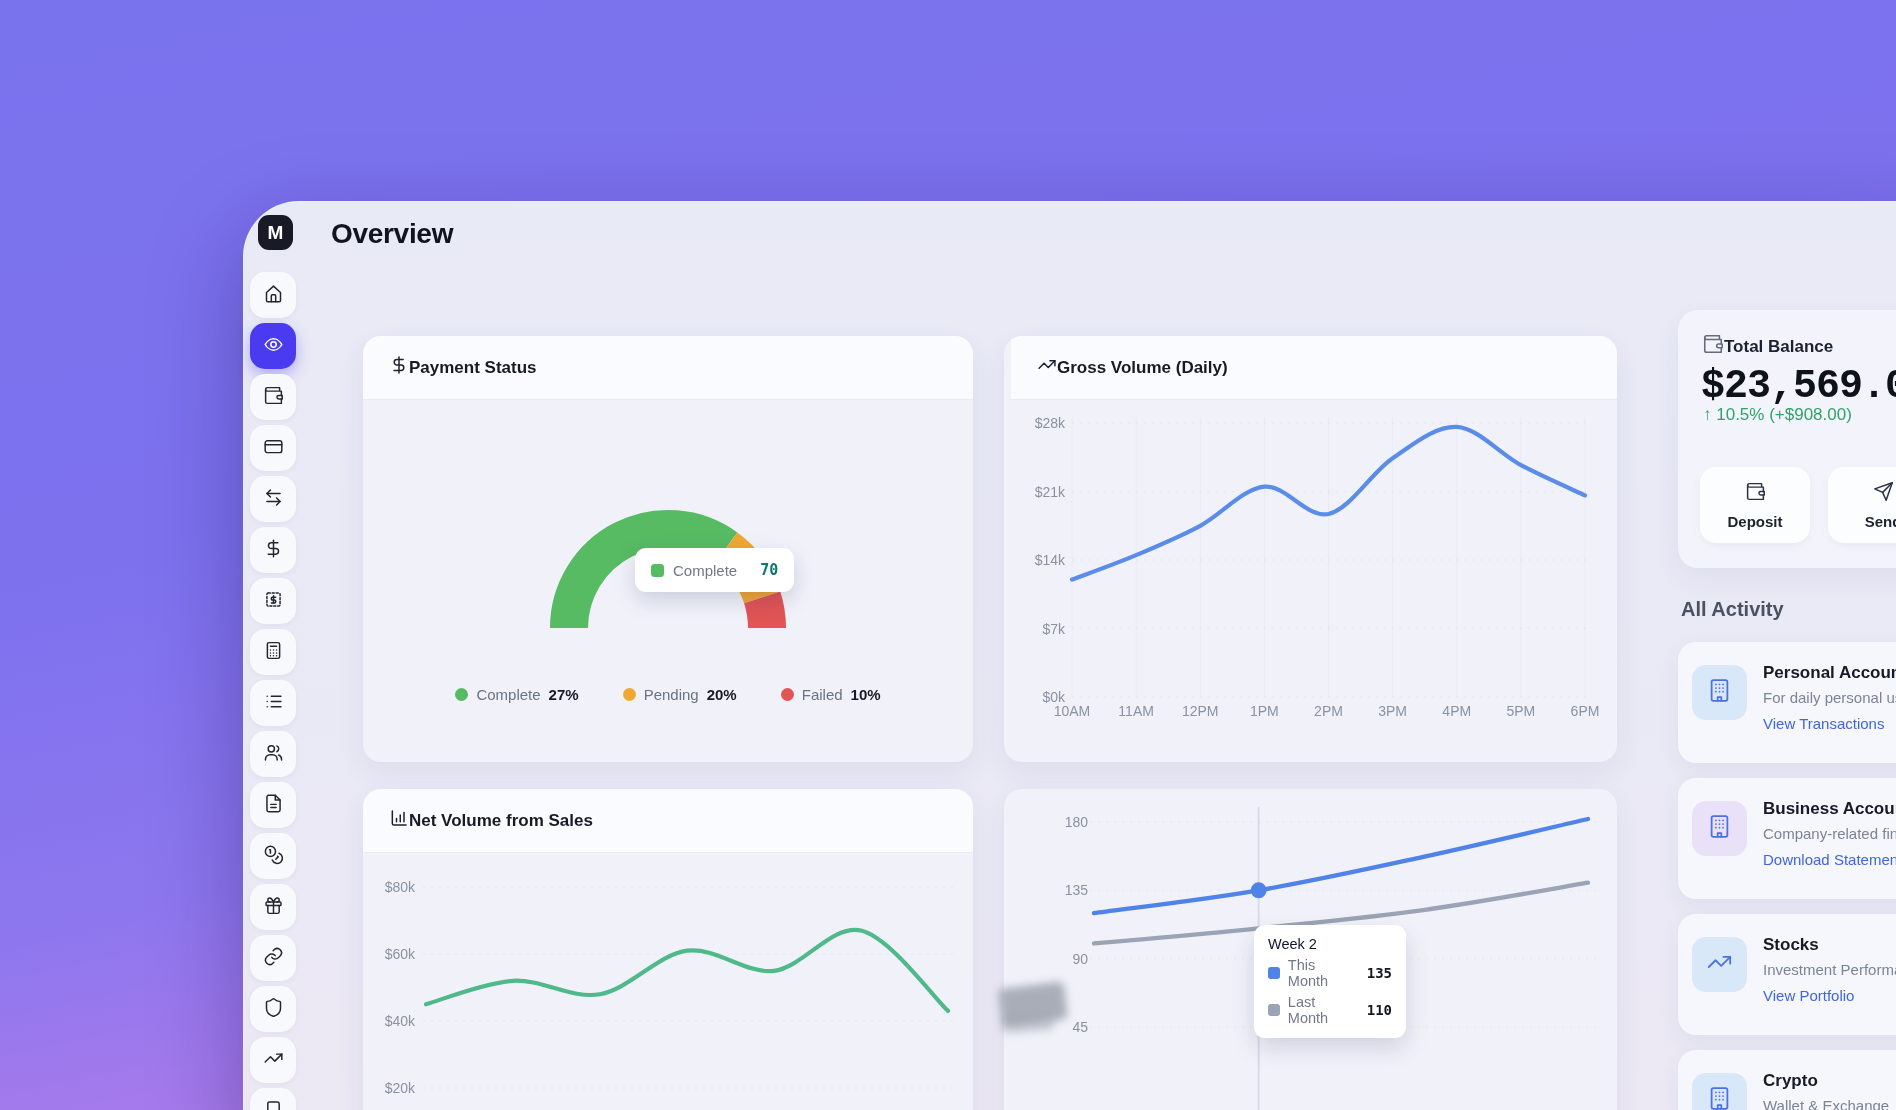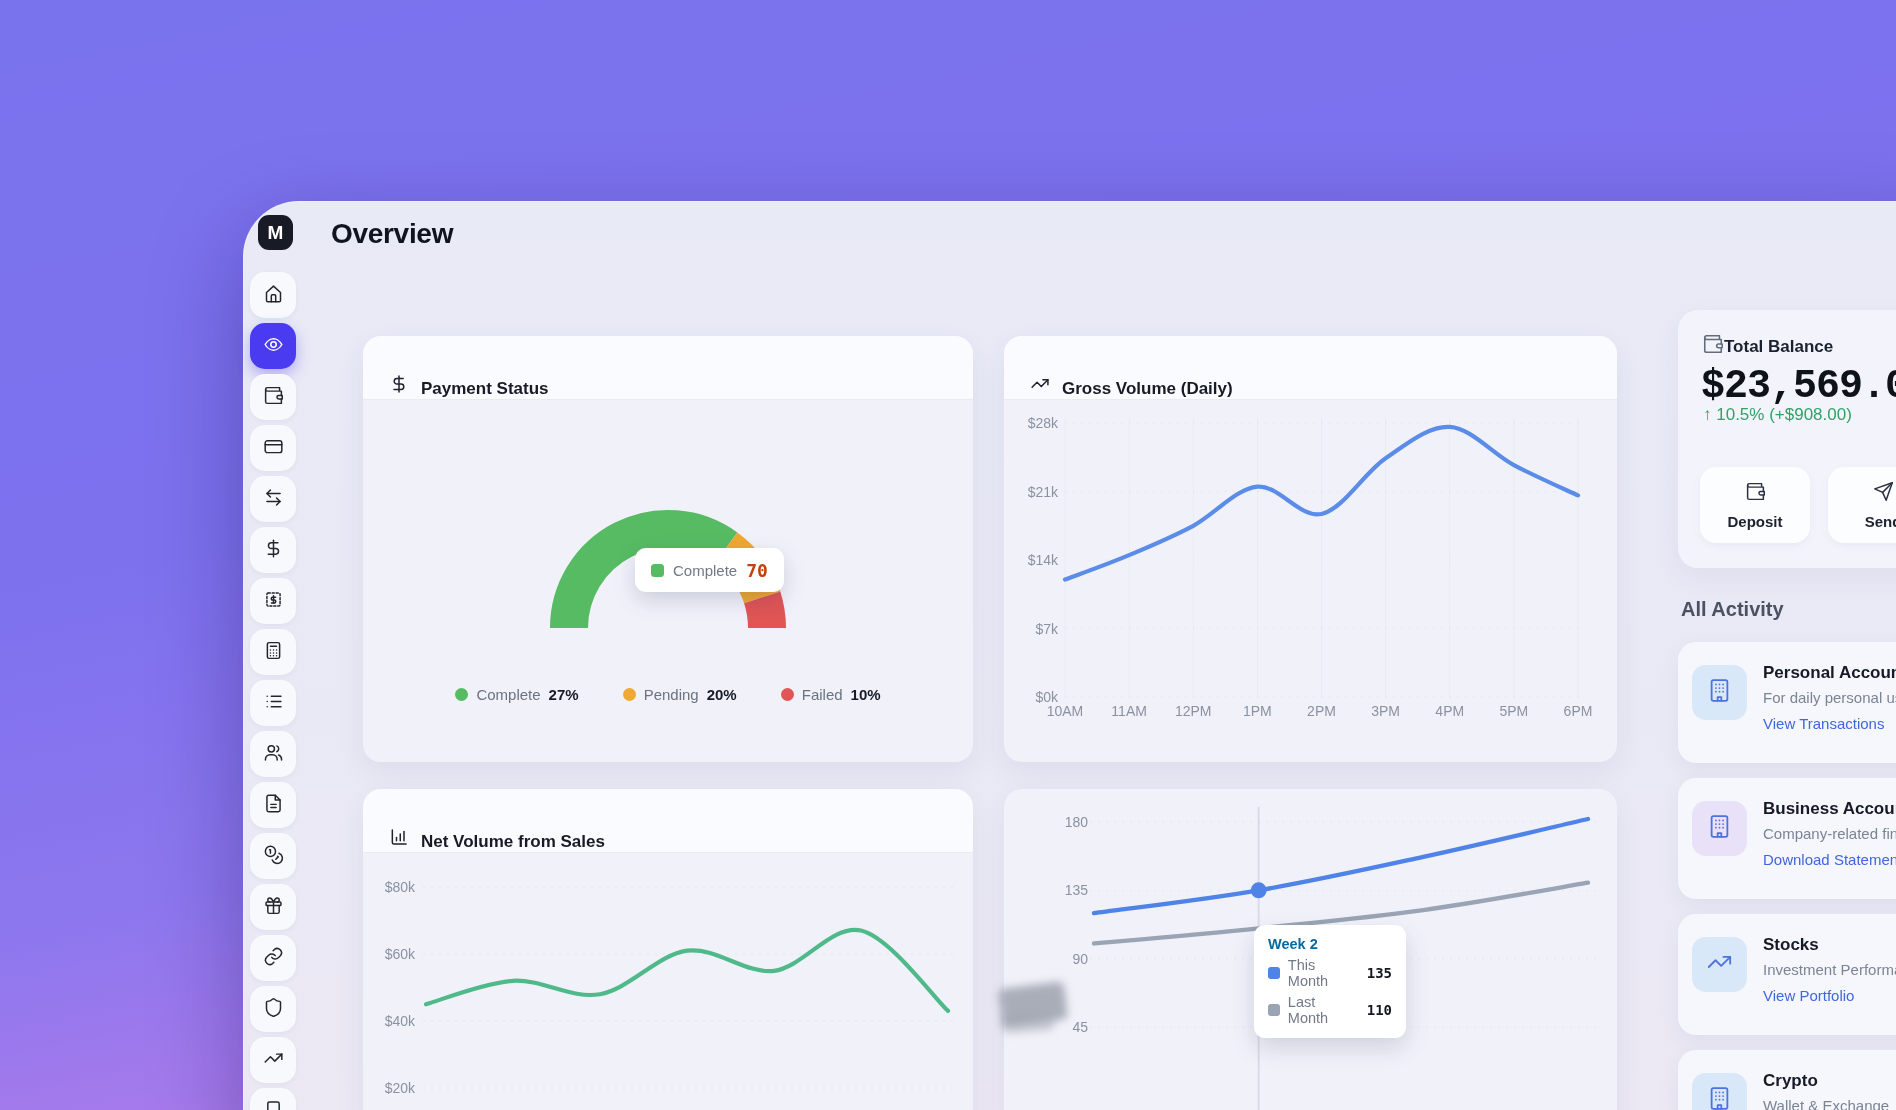--- a/index.html
+++ b/index.html
@@ -26,46 +26,46 @@
             box-shadow:0 2px 5px rgba(60,70,130,.05); cursor:pointer; }
   .s-item.active { background:#4a3af0; box-shadow:0 6px 14px rgba(74,58,240,.35); }
   .s-item svg { width:21px; height:21px; stroke:#22262f; fill:none; stroke-width:1.7;
                 stroke-linecap:round; stroke-linejoin:round; }
   .s-item.active svg { stroke:#ffffff; }
 
   
   .card { position:absolute; background:#f1f2f9; border-radius:18px; overflow:hidden;
           box-shadow:0 10px 28px rgba(50,60,120,.07); }
   .card-h { height:64px; background:#fafbfe; border-bottom:1px solid #e9ebf3;
-            display:flex; align-items:flex-end; gap:12px; padding:0 26px;
+            display:flex; align-items:center; padding:0 26px;
             font-size:17px; font-weight:600; color:#171b26; }
   .card-h svg { width:20px; height:20px; stroke:#1d2230; fill:none; stroke-width:1.8;
                 stroke-linecap:round; stroke-linejoin:round; }
   .card-b { position:relative; }
   svg.chart { display:block; }
   svg.chart text { font-family:"Liberation Sans","DejaVu Sans",sans-serif; font-size:14px; fill:#8a91a0; }
 
   
   .g-tip { position:absolute; left:272px; top:148px; height:44px; padding:0 16px;
            background:#ffffff; border-radius:11px; display:flex; align-items:center; gap:9px;
            box-shadow:0 8px 22px rgba(30,40,90,.18); }
   .g-tip .sq { width:13px; height:13px; border-radius:3.5px; }
   .g-tip .lbl { font-size:15px; color:#707887; }
-  .g-tip .val { font-family:"DejaVu Sans Mono",monospace; font-size:18px; font-weight:700; color:#c2410c; }
+  .g-tip .val { font-family:"DejaVu Sans Mono",monospace; font-size:15px; font-weight:700; color:#0f766e; margin-left:14px; }
 
   .legend { position:absolute; left:0; right:0; top:286px; display:flex; justify-content:center; gap:44px; }
   .leg-item { display:flex; align-items:center; gap:8px; font-size:15px; }
   .leg-item .dot { width:13px; height:13px; border-radius:50%; }
   .leg-item .lab { color:#6b7380; }
   .leg-item .pct { font-weight:700; color:#171b26; }
 
   
   .c-tip { position:absolute; left:250px; top:136px; width:152px; padding:11px 14px 12px;
            background:#ffffff; border-radius:11px; box-shadow:0 10px 24px rgba(30,40,90,.16); }
-  .c-tip .t { font-size:14.5px; font-weight:700; color:#0369a1; }
+  .c-tip .t { font-size:14.5px; font-weight:400; color:#0f172a; }
   .c-tip .row { display:flex; align-items:center; gap:8px; margin-top:5px; }
   .c-tip .sq { width:12px; height:12px; border-radius:3px; }
   .c-tip .rl { font-size:14.5px; color:#717989; }
   .c-tip .rv { font-family:"DejaVu Sans Mono",monospace; font-size:14px; font-weight:700; color:#15181f; margin-left:auto; }
 
   .smudge { position:absolute; background:#979da9; filter:blur(4px); opacity:.8; border-radius:6px; }
 
   
   .panel { position:absolute; background:#f3f4fb; border-radius:20px; box-shadow:0 10px 28px rgba(50,60,120,.06); }
   .bal-row { position:absolute; left:24px; top:23px; display:flex; align-items:center; 
@@ -246,21 +246,21 @@
         </div>
         <div class="leg-item">
           <span class="dot" style="background: rgb(225, 85, 85);"></span>
           <span class="lab">Failed</span>
           <span class="pct">10%</span>
         </div>
       </div>
     </div>
   </div>
 
-  <div class="card" style="left:1004px; top:336px; width:613px; height:426px;">
+  <div class="card" style="left:1004px; top:336px; width:613px; height:426px;padding-left:7px;">
     <div class="card-h">
       <span><svg viewBox="0 0 24 24">
             <path d="m21.5 7-8 8-5-5-6 6"></path>
             <path d="M15.5 7h6v6"></path>
           </svg></span>
       <span>Gross Volume (Daily)</span>
     </div>
     <div class="card-b" style="height:362px;">
       <svg id="gross-svg" class="chart" width="613" height="362">
           <path d="M 61 23 H 580" stroke="rgba(120,130,165,0.10)" stroke-dasharray="2 6" stroke-width="1" fill="none"></path>

